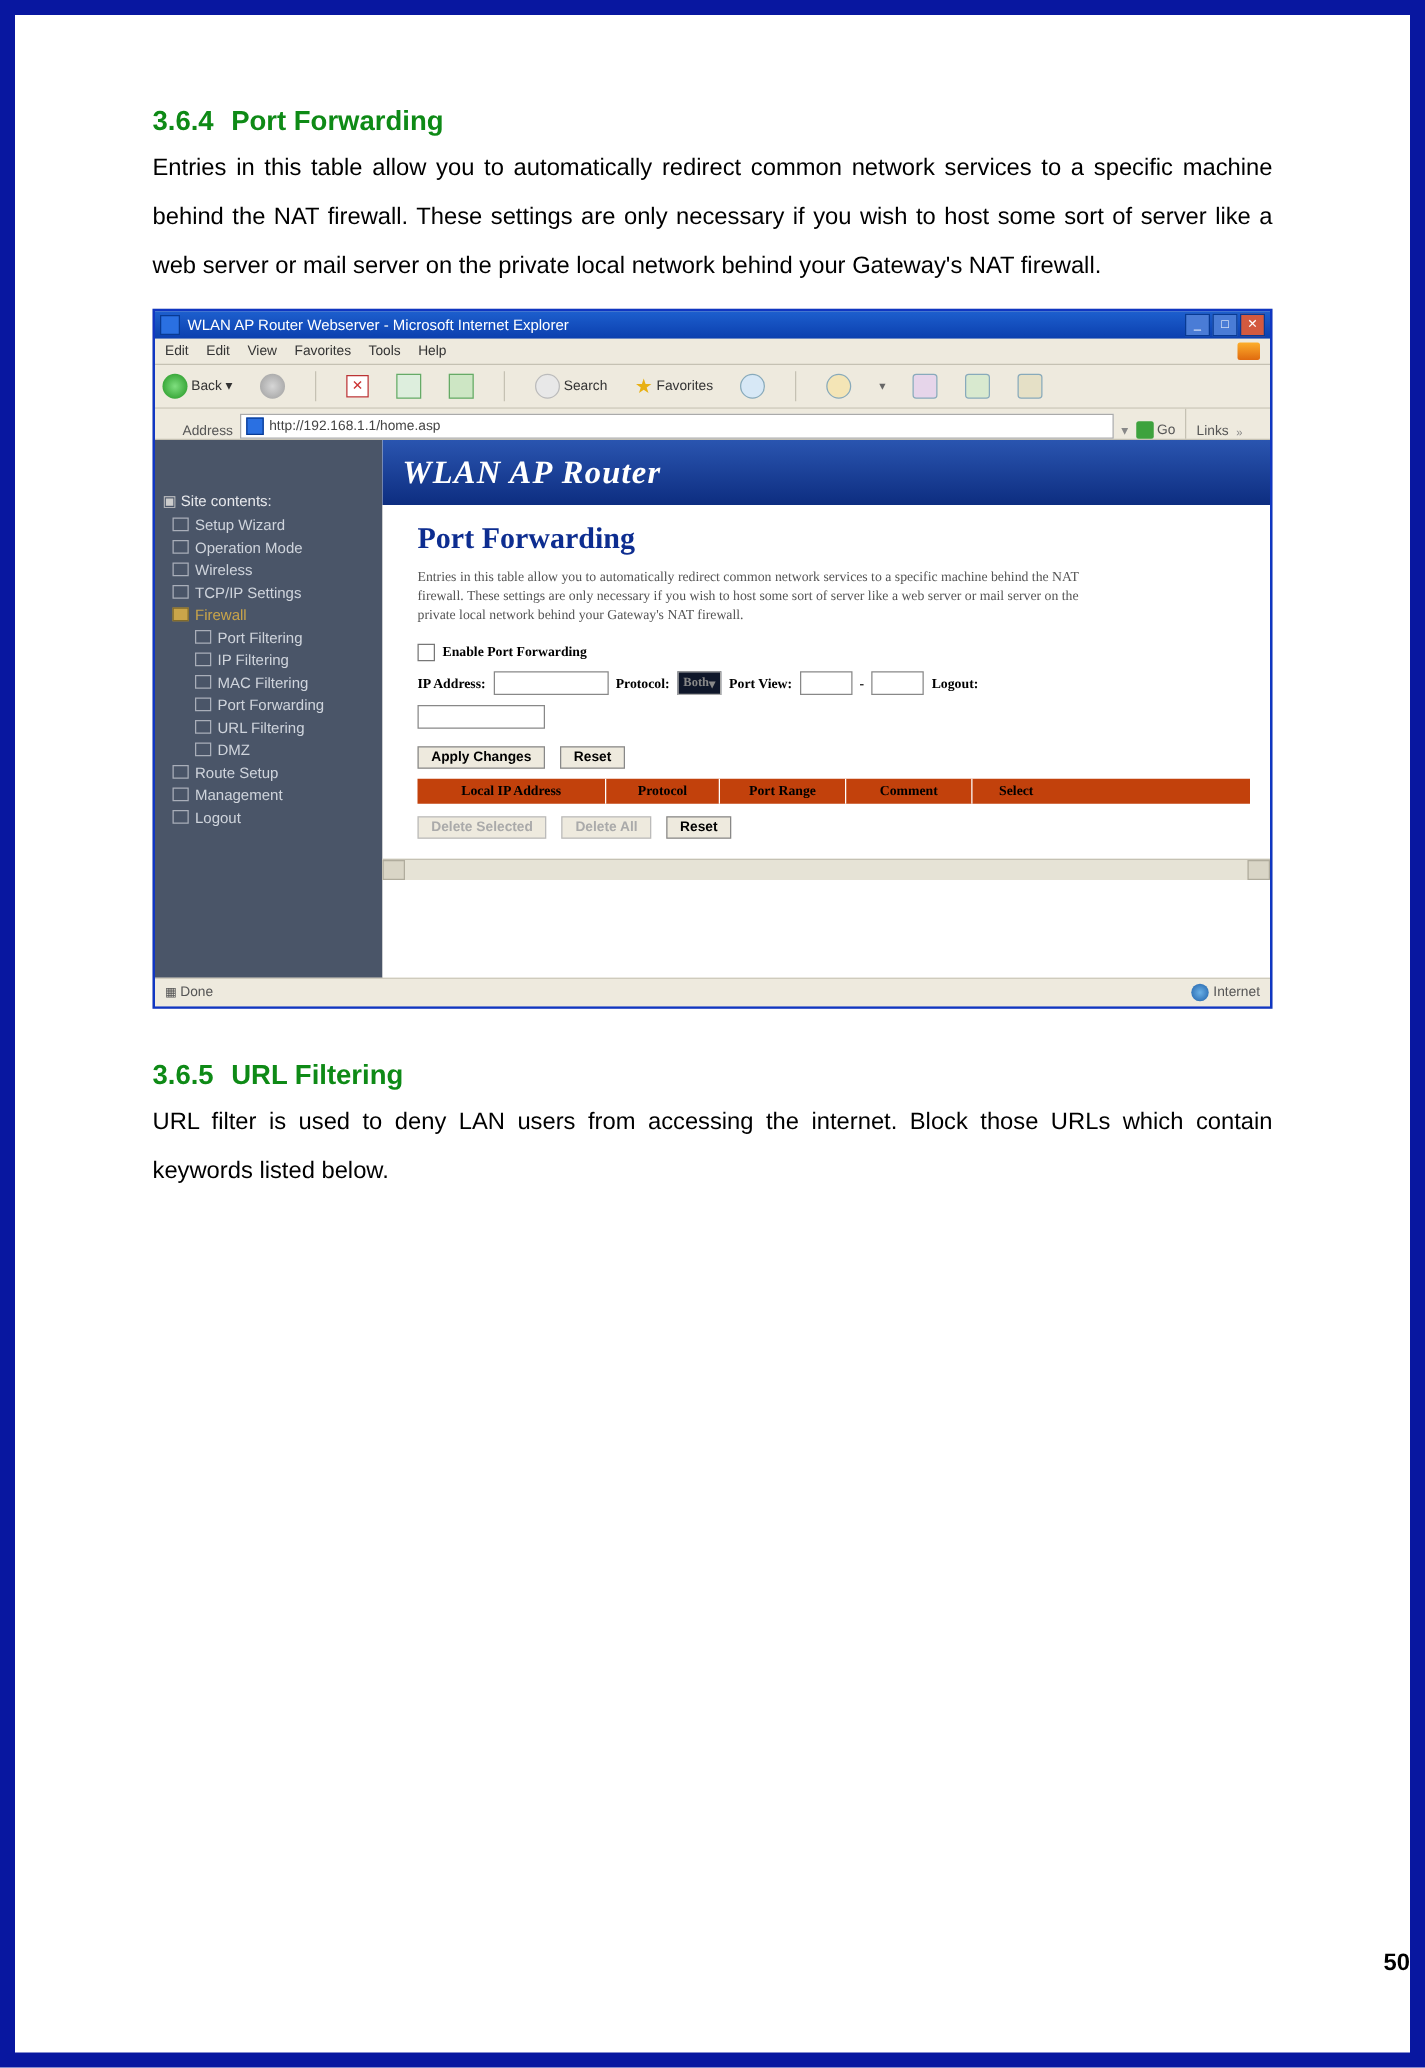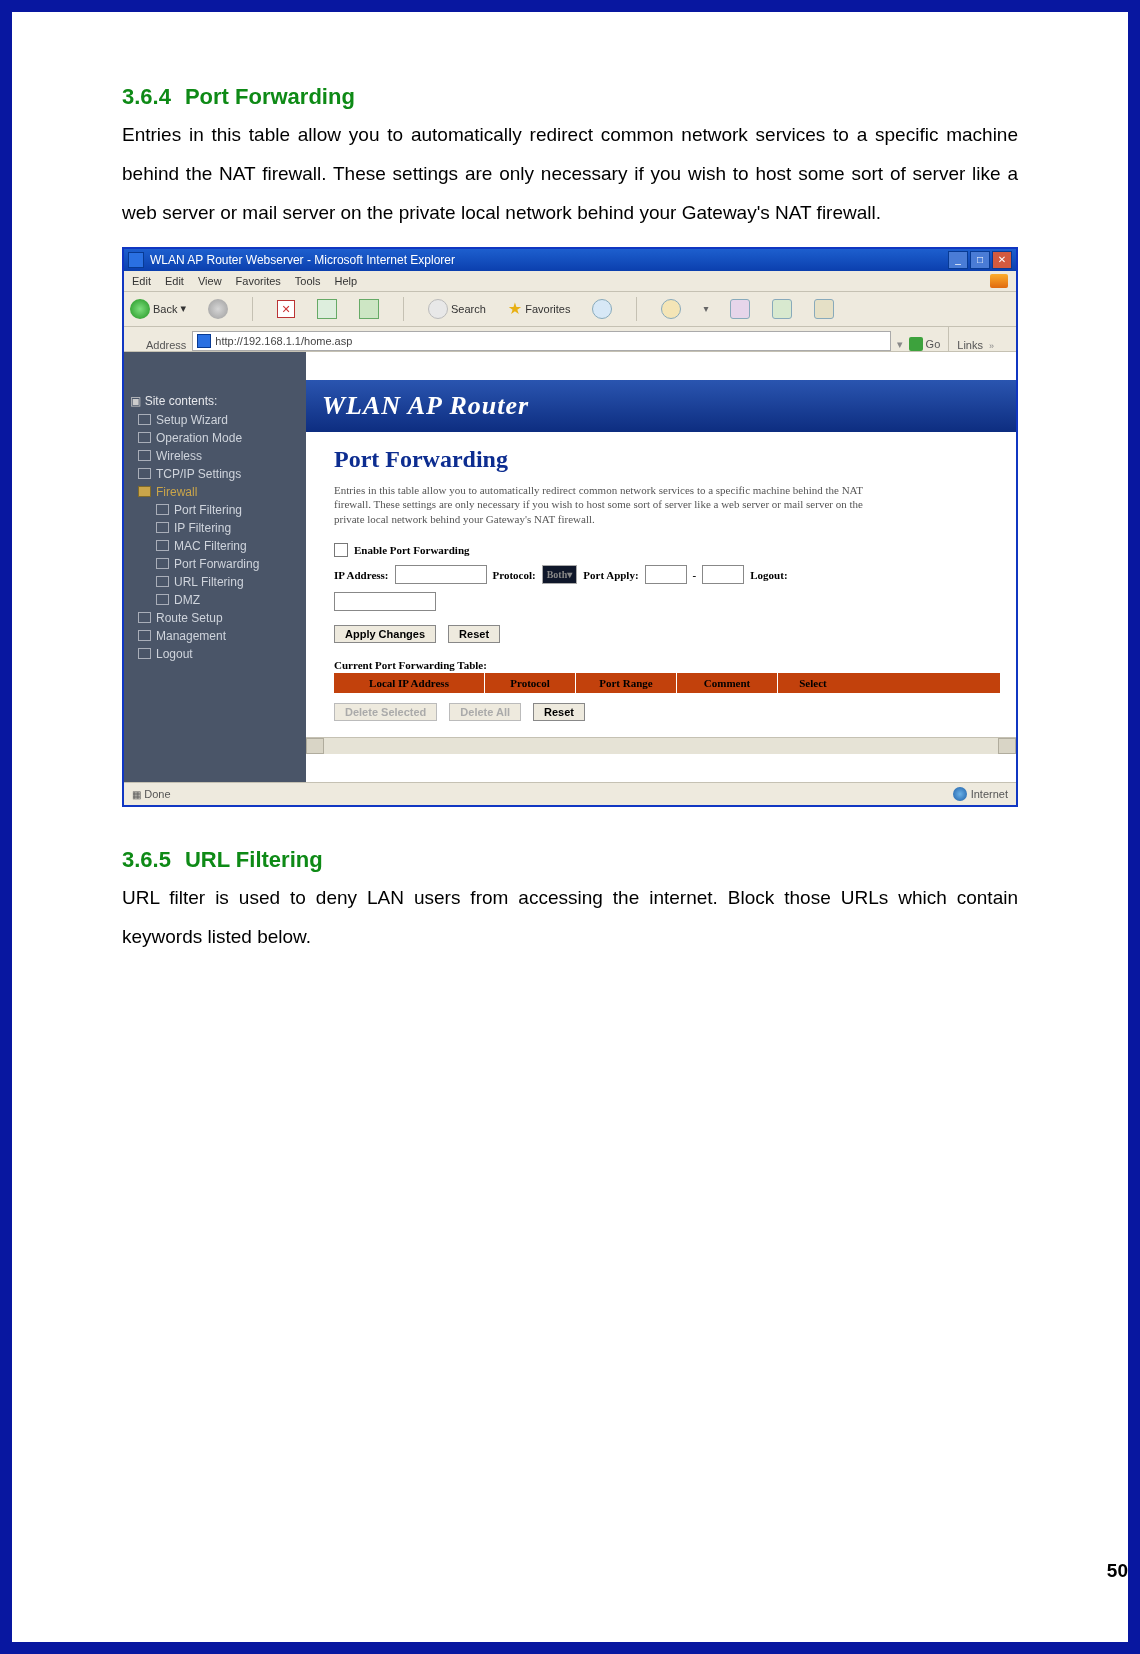--- a/index.html
+++ b/index.html
@@ -86,21 +86,21 @@
     width:170px;background:#4a5568;color:#cfd4dc;
     font-size:12px;padding:42px 6px 6px 6px;
   }
   .side-head{color:#e7e8ec;margin-bottom:3px;}
   .sitem{display:flex;align-items:center;gap:5px;padding:2px 0 2px 8px;}
   .folder{width:11px;height:9px;background:#4a5568;border:1px solid #a9aeb9;display:inline-block;}
   .folder.open{background:#caa54a;border-color:#806a2a;}
   .subs{padding-left:18px;}
   .main{
     flex:1;background:#fff;
-    display:flex;flex-direction:column;justify-content:center;
+    display:flex;flex-direction:column;
   }
   .banner{
     background:linear-gradient(#2a55b0,#0d2d80);
     color:#fff;font-style:italic;font-weight:bold;
     font-family:"Times New Roman",serif;
     font-size:26px;letter-spacing:1px;
     padding:6px 16px;height:40px;display:flex;align-items:center;
   }
   .content{padding:8px 16px 8px 28px;font-size:11px;}
   .pf-title{
@@ -271,33 +271,32 @@
 
           <div class="formrow">
             <span class="cb"></span>
             <span>Enable Port Forwarding</span>
           </div>
           <div class="formrow" style="font-size:11px">
             <span>IP Address:</span>
             <span class="inp" style="width:90px"></span>
             <span>Protocol:</span>
             <span class="sel"><span>Both</span> ▾</span>
-            <span>Port Apply:</span>
+            <span>Port View:</span>
             <span class="inp" style="width:40px"></span>-<span class="inp" style="width:40px"></span>
             <span>Logout:</span>
           </div>
           <div class="formrow">
             <span class="inp" style="width:100px"></span>
           </div>
           <div class="formrow" style="gap:12px;margin-top:14px">
             <span class="btn">Apply Changes</span>
             <span class="btn">Reset</span>
           </div>
 
-          <div class="tbl-title">Current Port Forwarding Table:</div>
           <div class="tbl-h">
             <span class="th" style="width:150px">Local IP Address</span>
             <span class="th" style="width:90px">Protocol</span>
             <span class="th" style="width:100px">Port Range</span>
             <span class="th" style="width:100px">Comment</span>
             <span class="th" style="width:70px;border-right:none">Select</span>
           </div>
           <div class="formrow" style="gap:12px;margin-top:10px">
             <span class="btn dis">Delete Selected</span>
             <span class="btn dis">Delete All</span>

